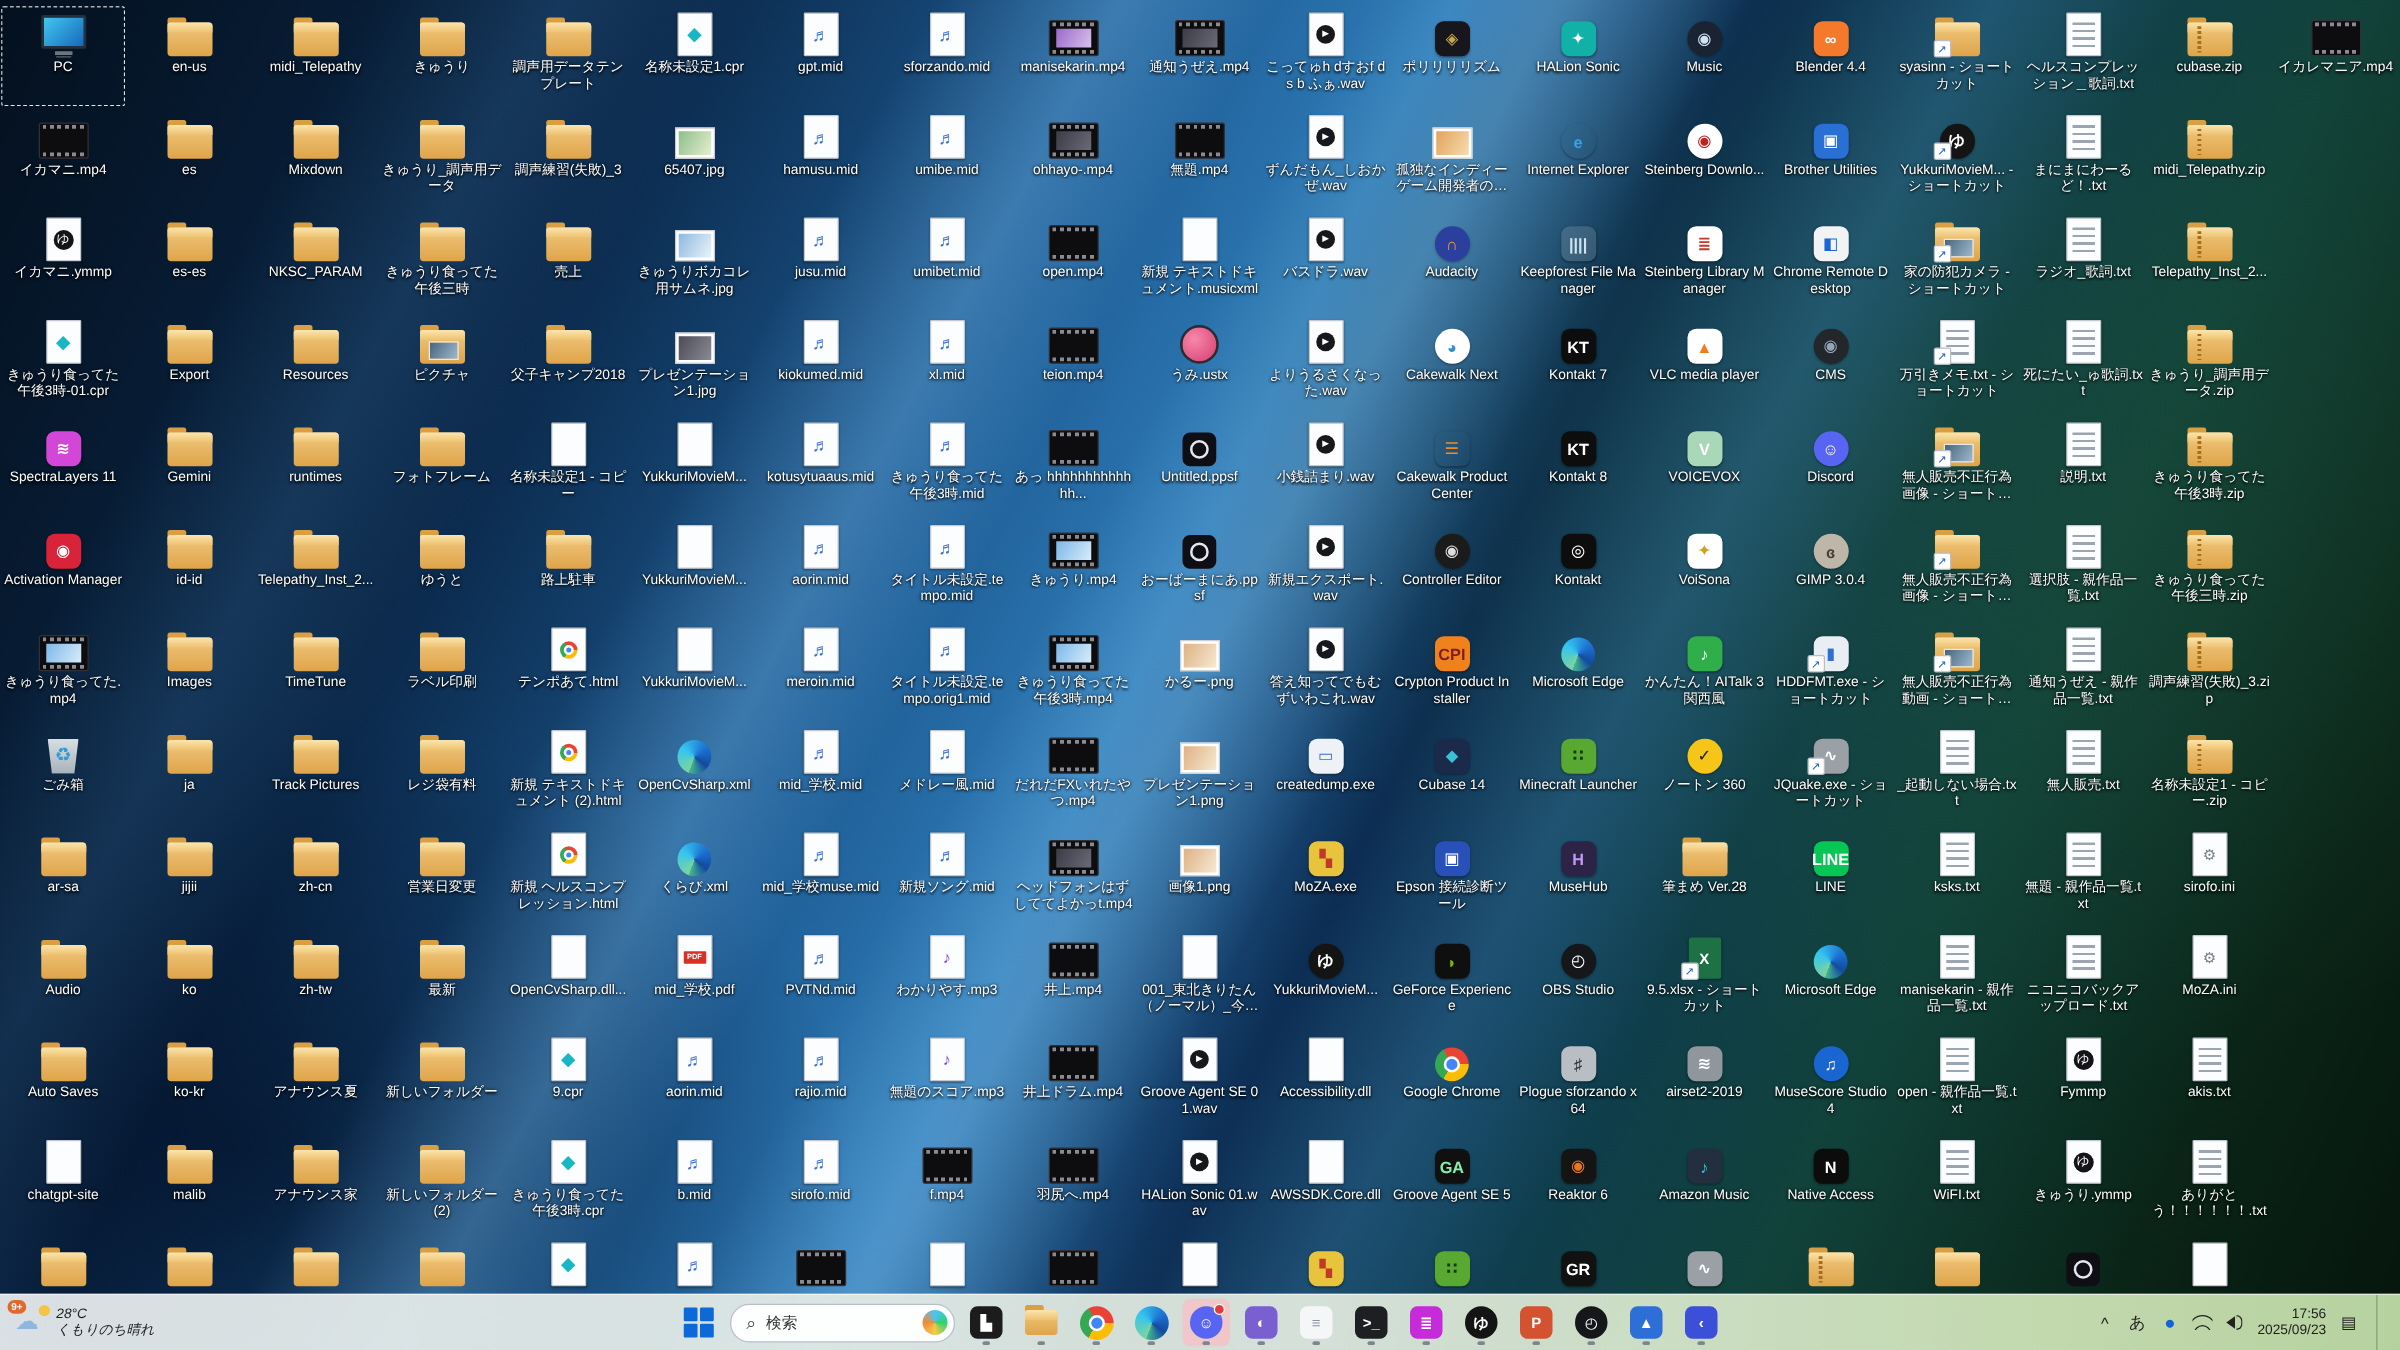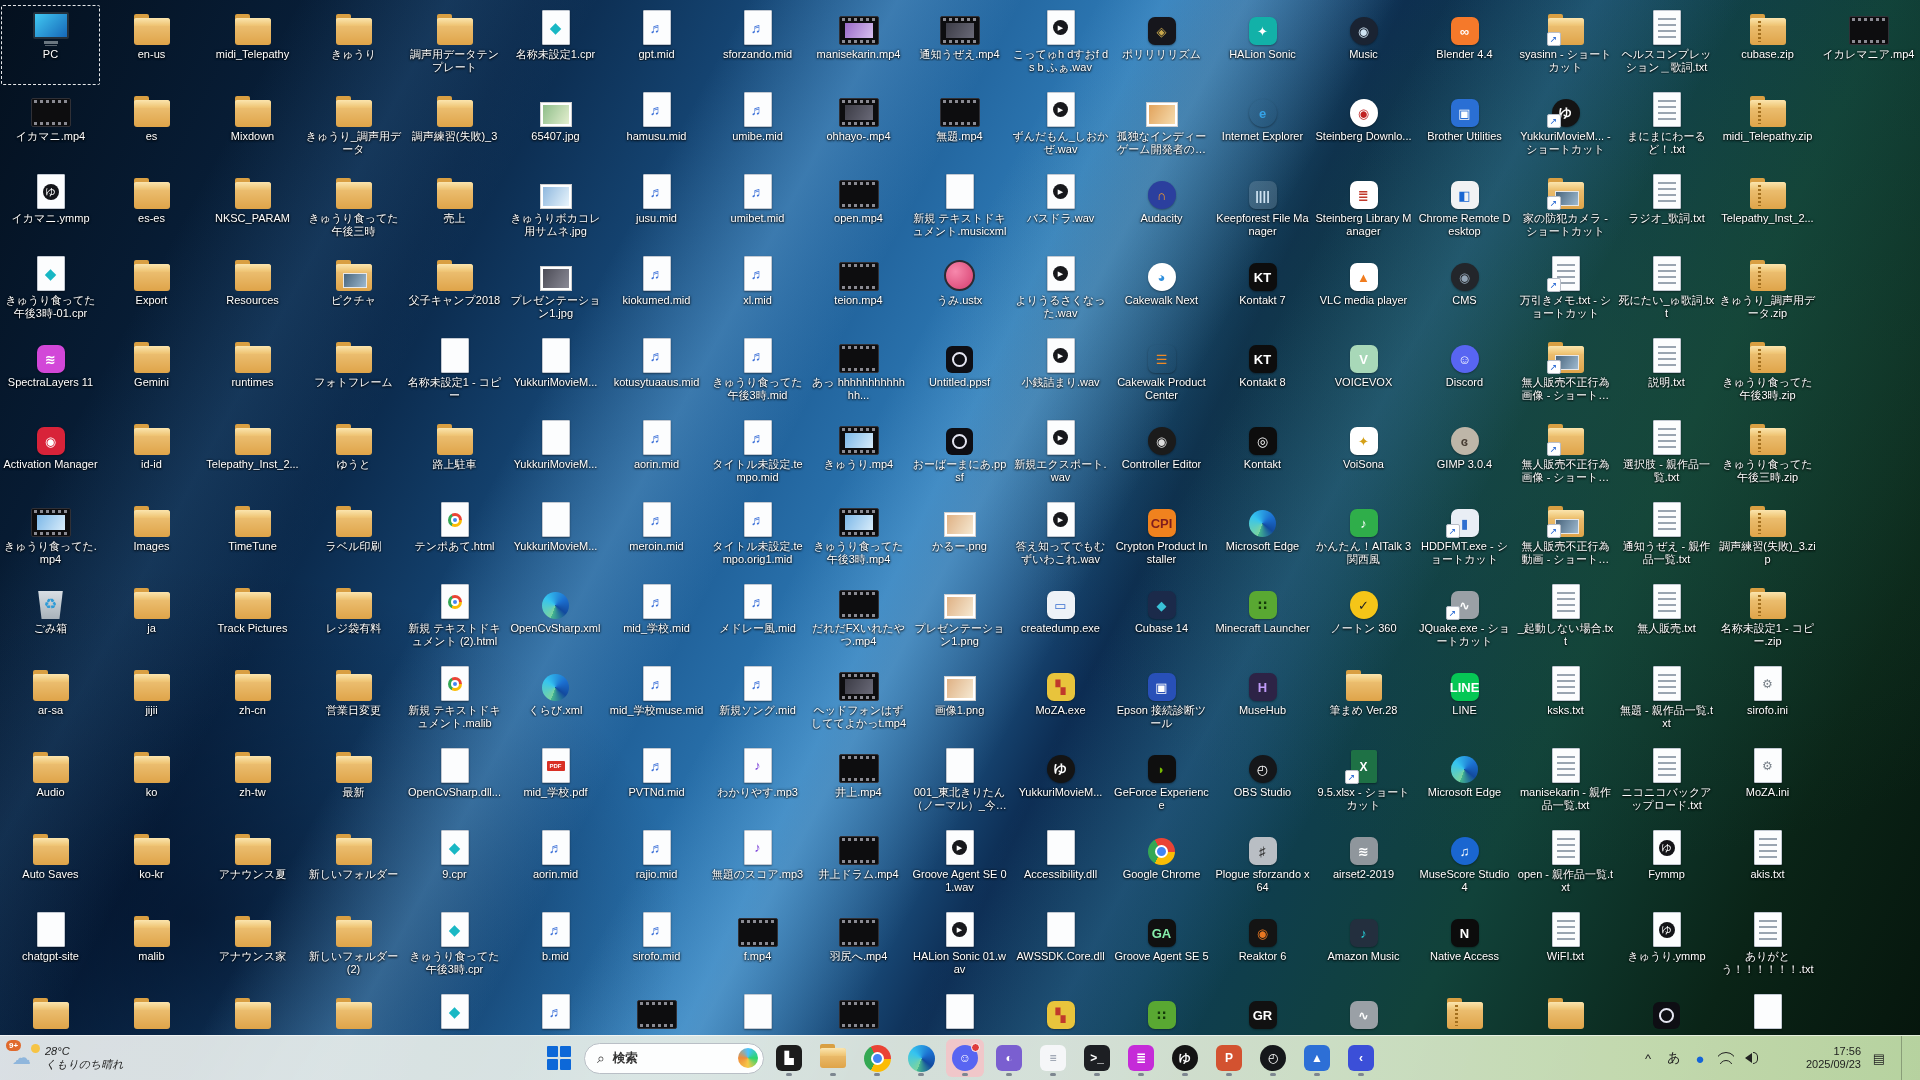--- a/index.html
+++ b/index.html
@@ -86,25 +86,25 @@
   .tbtn{position:relative;width:38px;height:38px;display:flex;align-items:center;justify-content:center;border-radius:6px;}
   .tbtn .dot{position:absolute;bottom:1px;left:50%;transform:translateX(-50%);width:6px;height:3px;border-radius:2px;background:#7d8690;}
   .tbtn.active{background:rgba(243,196,200,.9);}
   .badge{position:absolute;top:4px;right:4px;width:7px;height:7px;border-radius:50%;background:#e03c3c;border:1px solid #fff;}
   .tico{width:26px;height:26px;border-radius:6px;display:flex;align-items:center;justify-content:center;font-weight:bold;font-size:12px;}
   .tico.cir{border-radius:50%;}
   #startico{display:grid;grid-template-columns:11px 11px;grid-template-rows:11px 11px;gap:2px;}
   #startico span{background:#0d68d8;border-radius:1px;}
   #searchpill{display:flex;align-items:center;gap:8px;width:180px;height:31px;background:rgba(255,255,255,.95);border:1px solid #b9bfc6;border-radius:16px;padding:0 5px 0 12px;box-sizing:border-box;}
   #searchpill .q{font-size:14px;color:#444;}
-  #searchpill .ph{flex:1;font-size:12.5px;color:#333;font-weight:bold;}
+  #searchpill .ph{flex:1;font-size:12.5px;color:#333;}
   #searchball{width:20px;height:20px;border-radius:50%;background:conic-gradient(#4cc2ff,#2bd46f,#f7c948,#ef8c3a,#4cc2ff);}
   #tray{margin-left:auto;display:flex;align-items:center;gap:10px;padding-right:14px;height:44px;}
   .trico{font-size:13px;color:#222;display:flex;align-items:center;justify-content:center;min-width:16px;}
-  #clock{text-align:right;font-size:11px;line-height:13px;margin-left:36px;}
+  #clock{text-align:right;font-size:11px;line-height:13px;}
   #showdesk{width:4px;height:44px;border-left:1px solid rgba(0,0,0,.25);margin-left:4px;}
   .wifi{position:relative;width:16px;height:12px;overflow:hidden;}
   .wifi i{position:absolute;left:50%;bottom:-10px;transform:translateX(-50%);border:1.6px solid #222;border-radius:50%;}
   .wifi i:nth-child(1){width:20px;height:20px;}
   .wifi i:nth-child(2){width:12px;height:12px;}
   .wifi i:nth-child(3){width:4px;height:4px;background:#222;}
   .vol{display:flex;align-items:center;gap:1px;}
   .vol .spk{width:0;height:0;border:5px solid rgba(0,0,0,0);border-right:7px solid #222;border-left:none;}
   .vol .wv{width:4px;height:10px;border:1.6px solid #222;border-left:none;border-radius:0 8px 8px 0;}
 </style>
@@ -1151,21 +1151,21 @@
             <span class="fb"></span>
           </span>
           <span class="lab">営業日変更</span>
         </div>
         <div class="dcell">
           <span class="ic">
             <span class="dk">
               <span class="ov cball"></span>
             </span>
           </span>
-          <span class="lab">新規 テキストドキュメント.malib</span>
+          <span class="lab">新規 ヘルスコンプレッション.html</span>
         </div>
         <div class="dcell">
           <span class="ic">
             <span class="edgew"></span>
           </span>
           <span class="lab">くらび.xml</span>
         </div>
         <div class="dcell">
           <span class="ic">
             <span class="dk">

